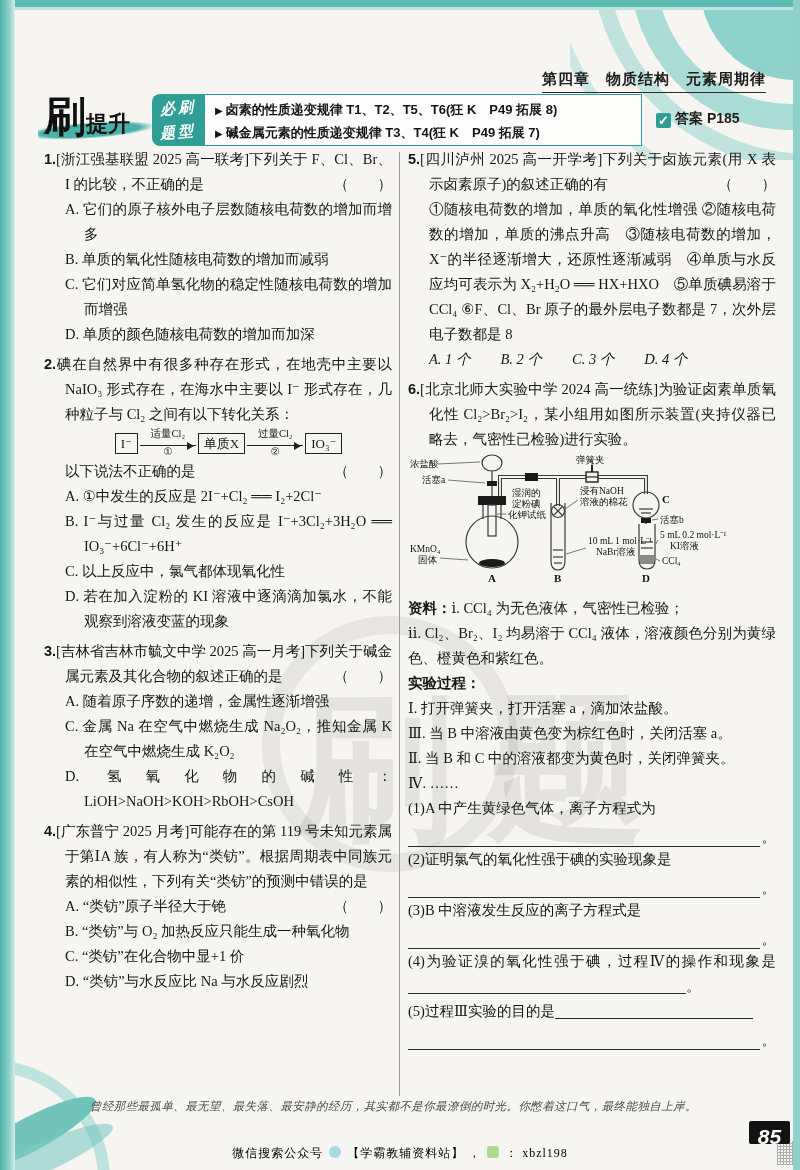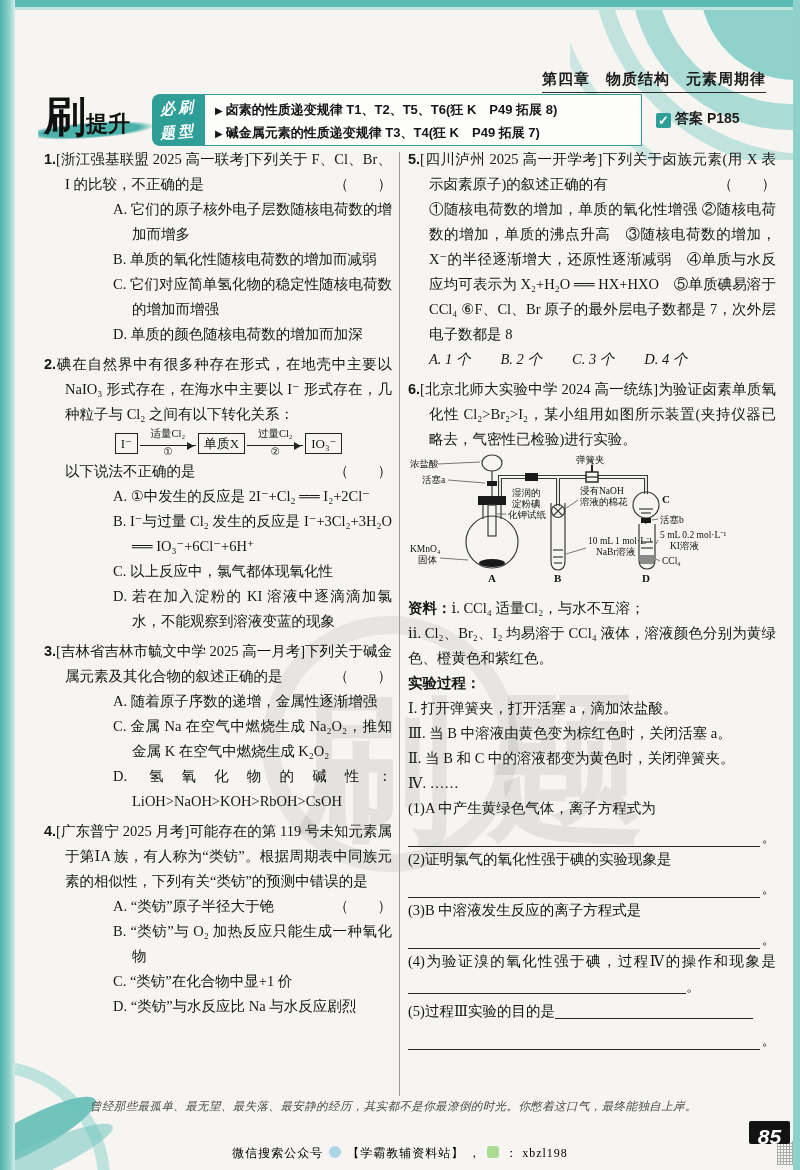--- a/index.html
+++ b/index.html
@@ -70,21 +70,21 @@
          color:#161616; text-align:justify; }
   .col-left { left:44px; width:348px; }
   .col-right { left:408px; width:368px; }
   .divider { position:absolute; top:152px; left:399px; width:1px; height:944px; background:#9b9b9b; z-index:2; }
 
   .q { margin-bottom:5px; }
   .qpad { padding-left:21px; }
   .stem { text-indent:-21px; }
   .qnum { font-family:"Liberation Sans","DejaVu Sans",sans-serif; font-weight:700; }
   .paren { float:right; }
-  .opt { padding-left:19px; text-indent:-19px;margin-left:48px; }
+  .opt { padding-left:19px; text-indent:-19px; }
   .optrow span { margin-right:30px;font-style:italic; }
 
   
   .flow { display:flex; justify-content:center; align-items:center; margin:1px 0 1px 0; }
   .fbox { border:1.2px solid #222; padding:0 5px; font-size:13px; line-height:19px; text-align:center; }
   .farrow { display:inline-flex; flex-direction:column; align-items:center; margin:0 2px; }
   .ftop,.fbot { font-size:10.5px; line-height:12px; }
   .fline { width:56px; height:6px; border-bottom:1.2px solid #222; position:relative; }
   .fline::after { content:""; position:absolute; right:-2px; bottom:-4.5px;
                   border:4px solid transparent; border-left:7px solid #222; }
@@ -303,21 +303,21 @@
         <text x="10" y="109">固体</text>
         <text x="254" y="110">CCl₄</text>
         <text x="252" y="69">活塞b</text>
         <text class="ltr" x="80" y="128">A</text>
         <text class="ltr" x="146" y="128">B</text>
         <text class="ltr" x="254" y="49">C</text>
         <text class="ltr" x="234" y="128">D</text>
       </svg>
       </div>
 
-      <p><span class="blab">资料：</span><span>ⅰ. CCl₄ 适量Cl₂，与水不互溶；</span></p>
+      <p><span class="blab">资料：</span><span>ⅰ. CCl₄ 为无色液体，气密性已检验；</span></p>
       <p>ⅱ. Cl₂、Br₂、I₂ 均易溶于 CCl₄ 液体，溶液颜色分别为黄绿色、橙黄色和紫红色。</p>
       <p class="blab">实验过程：</p>
       <p>Ⅰ. 打开弹簧夹，打开活塞 a，滴加浓盐酸。</p>
       <p>Ⅲ. 当 B 中溶液由黄色变为棕红色时，关闭活塞 a。</p>
       <p>Ⅱ. 当 B 和 C 中的溶液都变为黄色时，关闭弹簧夹。</p>
       <p>Ⅳ. ……</p>
 
       <p><span>(1)</span><span>A 中产生黄绿色气体，离子方程式为</span></p>
       <div class="blankrow">
           <span class="rule"></span>

